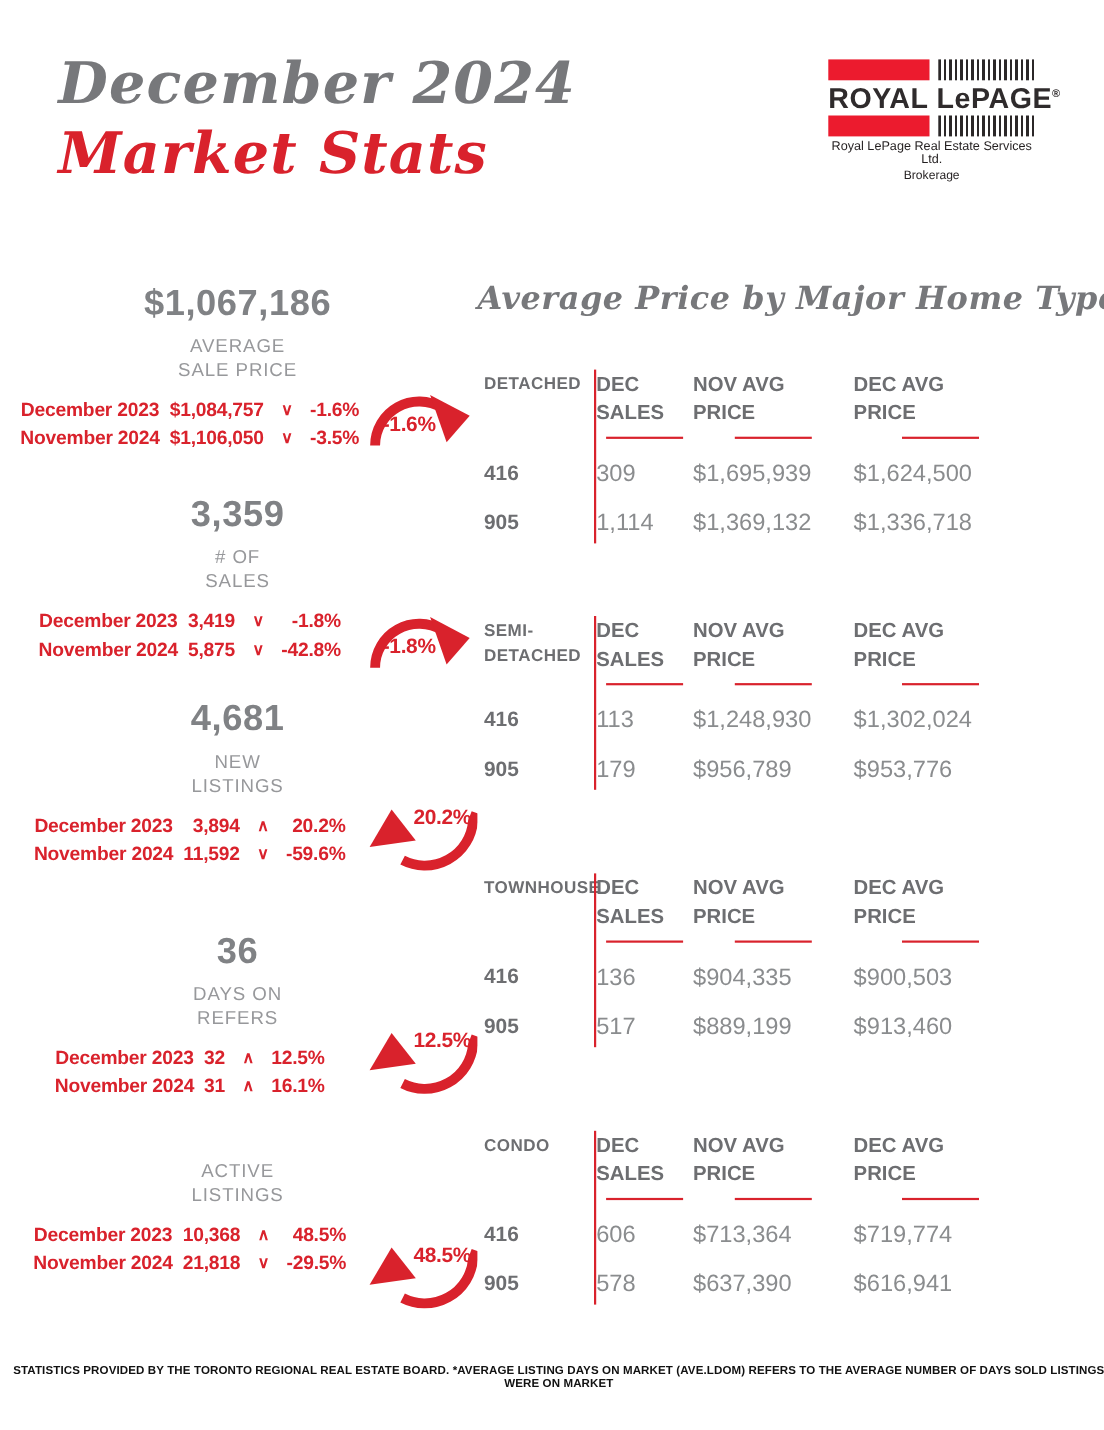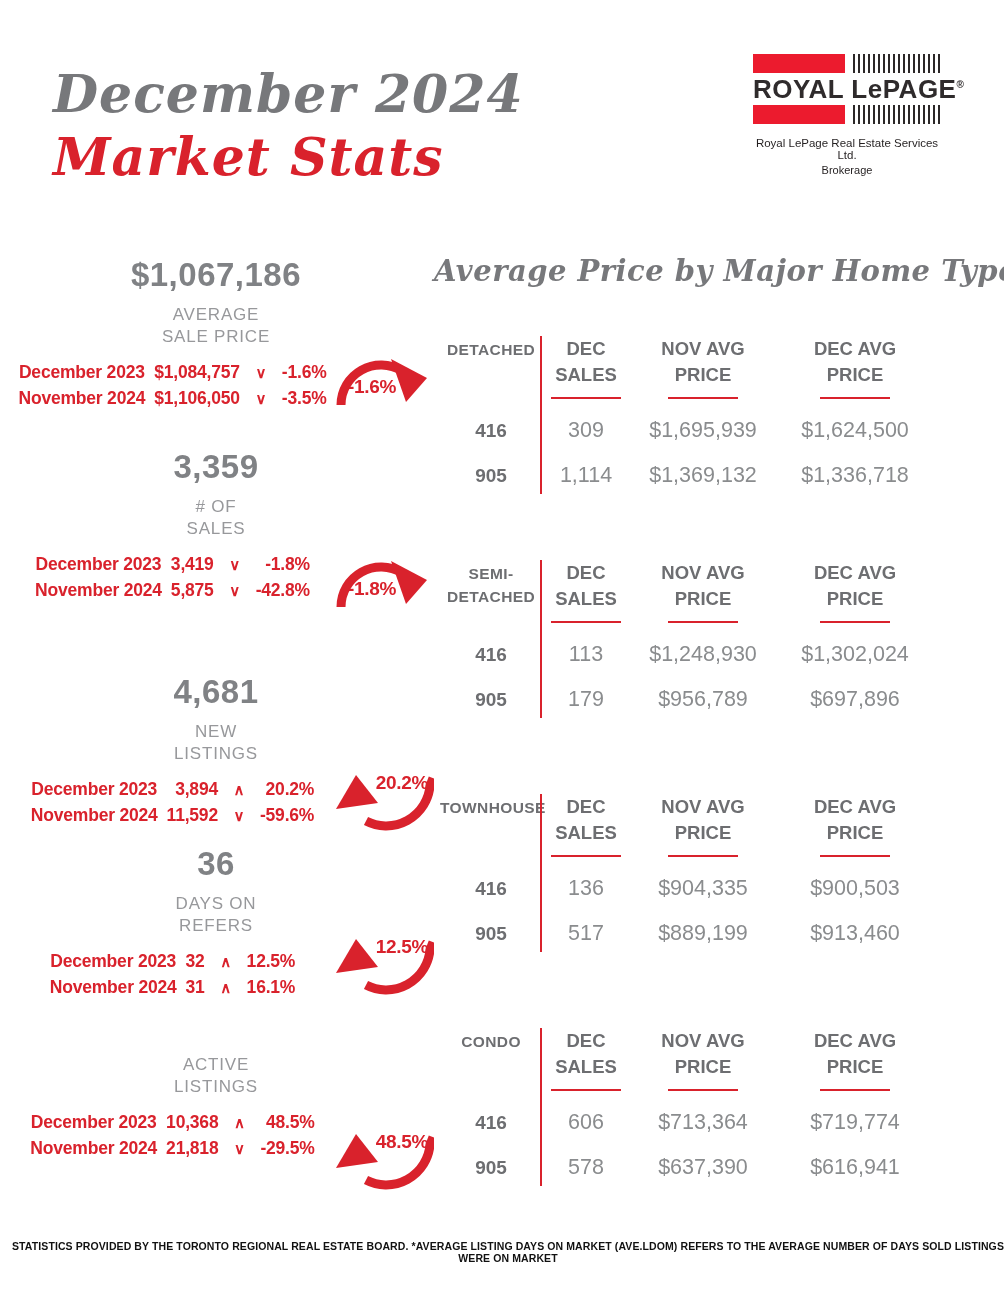--- a/index.html
+++ b/index.html
@@ -13,40 +13,40 @@
   }
   *{margin:0;padding:0;box-sizing:border-box}
   html,body{background:#e9e9e9}
   .canvas{
     position:relative;width:1004px;height:1300px;background:#ffffff;
     margin:0 auto;overflow:hidden;
     font-family:"Liberation Sans",sans-serif;
   }
 
   
-  .page-title{position:absolute;left:53px;top:62px;
+  .page-title{position:absolute;left:53px;top:45px;
     font-family:"DejaVu Serif",serif;font-style:italic;font-weight:700;
     font-size:52px;line-height:1.22;letter-spacing:1px}
   .page-title .t1{display:block;color:var(--title-gray)}
   .page-title .t2{display:block;color:var(--red)}
 
   .logo{position:absolute;left:753px;top:54px;width:188px;text-align:center}
   .logo-row{display:flex;align-items:center;justify-content:space-between;height:19px}
   .logo-bar{display:block;width:92px;height:19px;background:var(--logo-red)}
   .logo-stripes{display:block;width:88px;height:19px;
     background:repeating-linear-gradient(90deg,#2b2728 0 2px,#ffffff 2px 5px)}
   .logo-word{font-weight:700;font-size:26px;color:#2F2B2C;letter-spacing:0.5px;
     line-height:1;margin:3px 0 3px;text-align:center;white-space:nowrap}
   .logo-word sup{font-size:10px;vertical-align:super}
-  .logo-caption{margin-top:13px;font-size:11.5px;color:#231F20}
+  .logo-caption{margin-top:3px;font-size:11.5px;color:#231F20}
   .logo-caption2{margin-top:3px;font-size:11px;color:#231F20}
 
   
   .stat-block{position:absolute;left:0;width:432px;text-align:center}
-  .s1{top:256px}.s2{top:448px}.s3{top:673px}.s4{top:845px}.s5{top:1044px}
+  .s1{top:256px}.s2{top:448px}.s3{top:634px}.s4{top:845px}.s5{top:1044px}
   .stat-value{font-size:33px;font-weight:700;color:var(--num-gray);letter-spacing:0.5px}
   .stat-label{margin-top:10px;font-size:17px;color:var(--label-gray);
     letter-spacing:0.8px;line-height:1.3}
   .stat-label span{display:block}
   .rows-grid{display:grid;grid-template-columns:auto auto 24px auto;
     column-gap:9px;row-gap:5px;justify-content:center;align-items:center;
     margin-top:14px;width:345px;color:var(--red);font-weight:700;font-size:17.5px;
     letter-spacing:-0.2px}
   .rows-grid .p{}
   .rows-grid .v{text-align:right}
@@ -71,21 +71,21 @@
   
   .section-title{position:absolute;left:434px;top:254px;width:530px;
     font-family:"DejaVu Serif",serif;font-style:italic;font-weight:700;
     font-size:29px;color:var(--title-gray);letter-spacing:0.5px;white-space:nowrap}
 
   .price-table{position:absolute;left:440px;width:494px;display:grid;
     grid-template-columns:102px 88px 146px 158px;
     grid-template-rows:74px 45px 45px;align-items:center}
   .t1{top:334px}.t2{top:558px}.t3{top:792px}.t4{top:1026px}
   .vline{position:absolute;left:100px;top:2px;bottom:4px;width:2px;background:var(--red)}
-  .cell{text-align:center}
+  .cell{text-align:left}
   .type{align-self:start;padding-top:4px;font-weight:700;font-size:15.5px;
     color:var(--head-gray);letter-spacing:0.4px;line-height:1.5}
   .type span{display:block}
   .head{align-self:start;padding-top:2px;font-weight:700;font-size:18.5px;
     color:var(--head-gray);line-height:1.4}
   .head span{display:block}
   .ul{display:block;width:70px;height:2px;background:var(--red);margin:9px auto 0}
   .area{font-weight:700;font-size:19px;color:var(--head-gray)}
   .val{font-size:21.5px;color:var(--val-gray)}
 
@@ -300,21 +300,21 @@
       <span>PRICE</span>
       <i class="ul"></i>
     </div>
     <div class="cell area">416</div>
     <div class="cell val">113</div>
     <div class="cell val">$1,248,930</div>
     <div class="cell val">$1,302,024</div>
     <div class="cell area">905</div>
     <div class="cell val">179</div>
     <div class="cell val">$956,789</div>
-    <div class="cell val">$697,896</div>
+    <div class="cell val">$953,776</div>
   </section>
 
   <section class="price-table t3">
     <div class="vline"></div>
     <div class="cell type">
       <span>TOWNHOUSE</span>
       <span></span>
     </div>
     <div class="cell head">
       <span>DEC</span>

